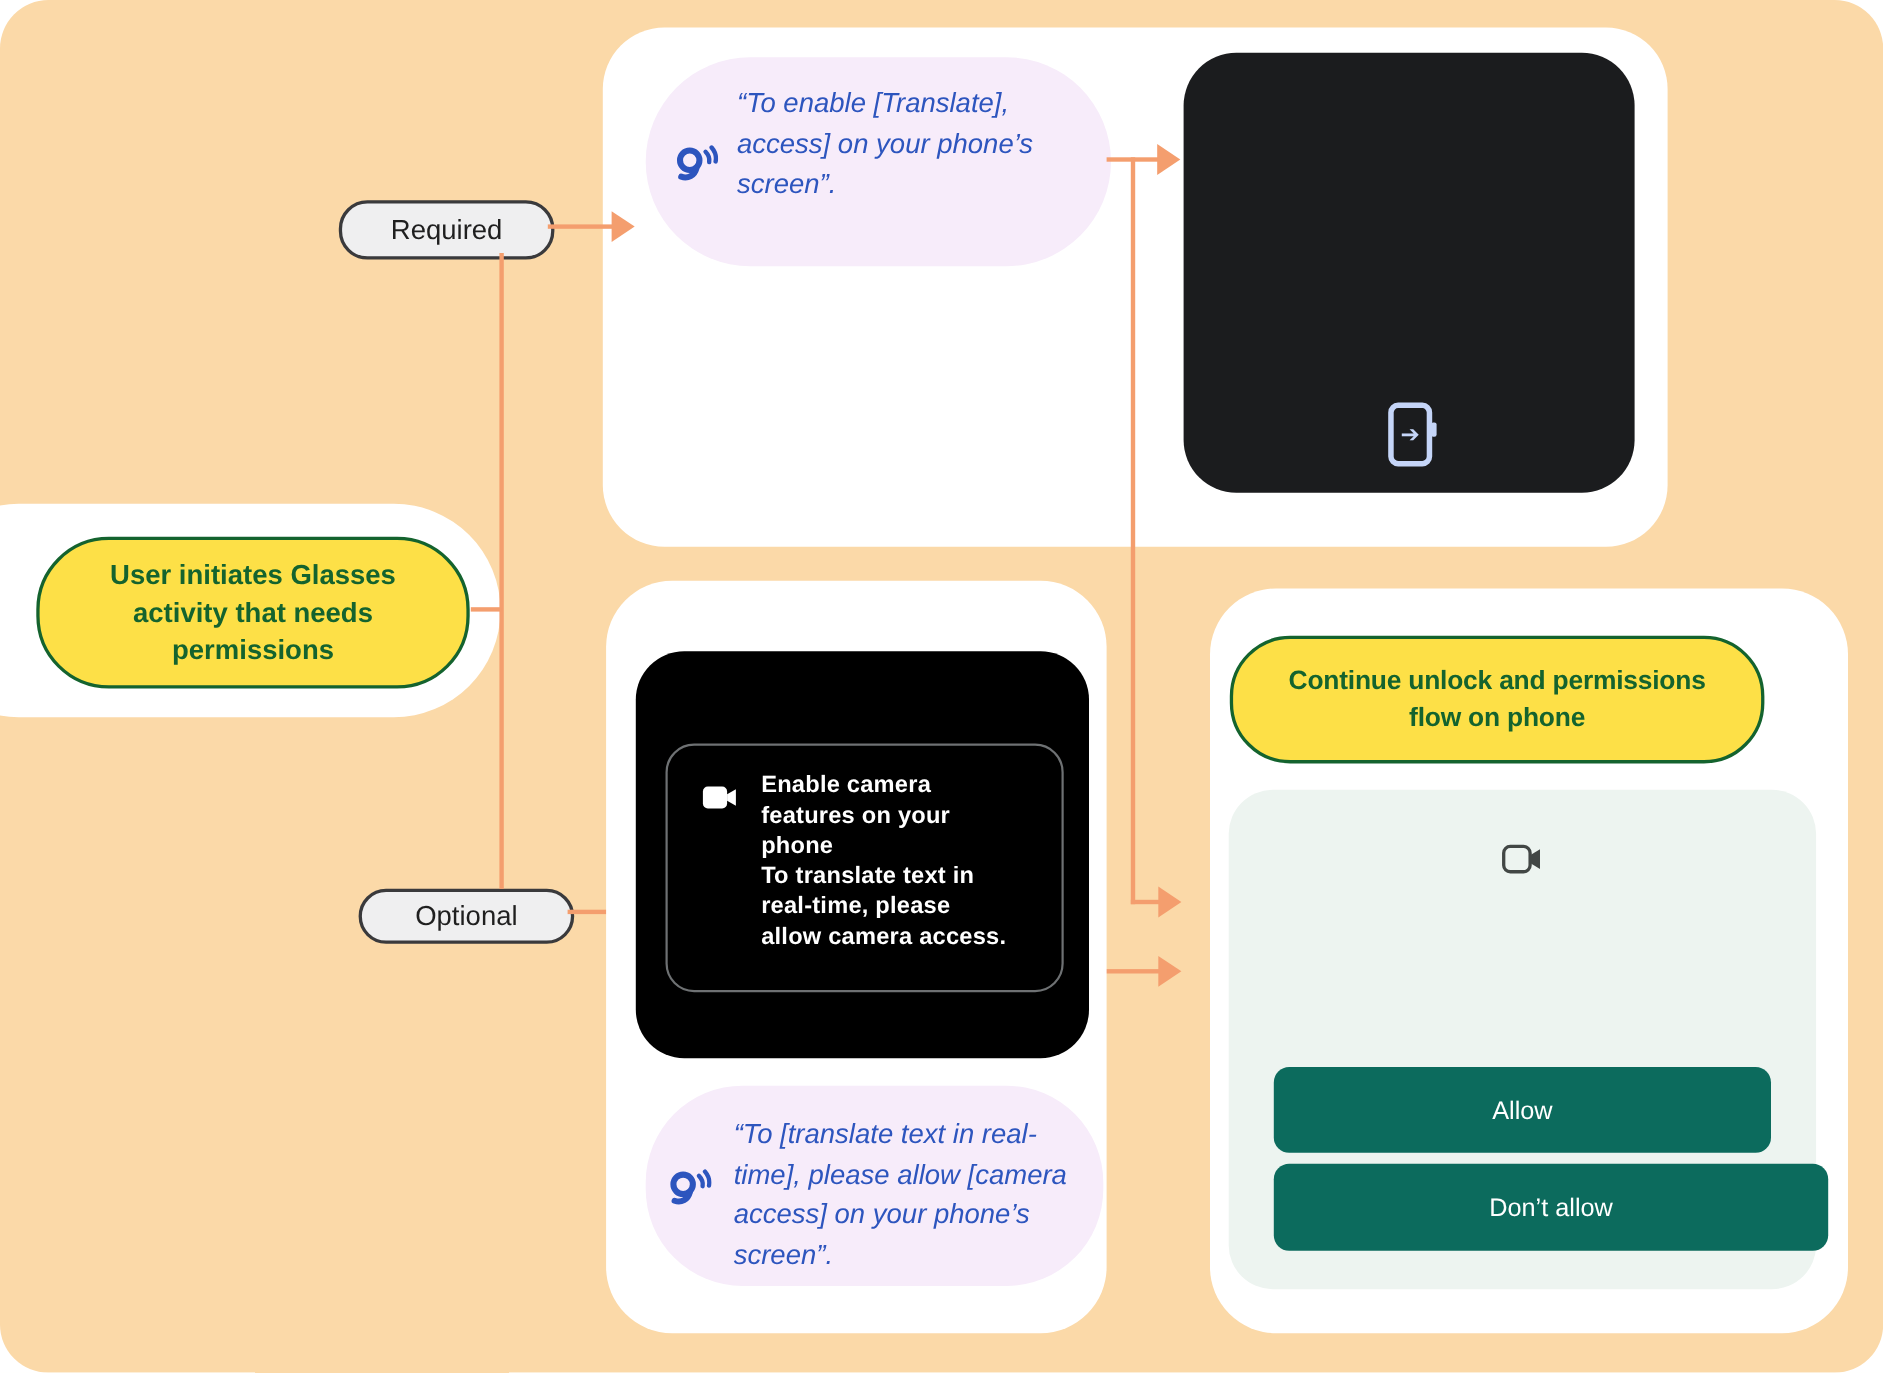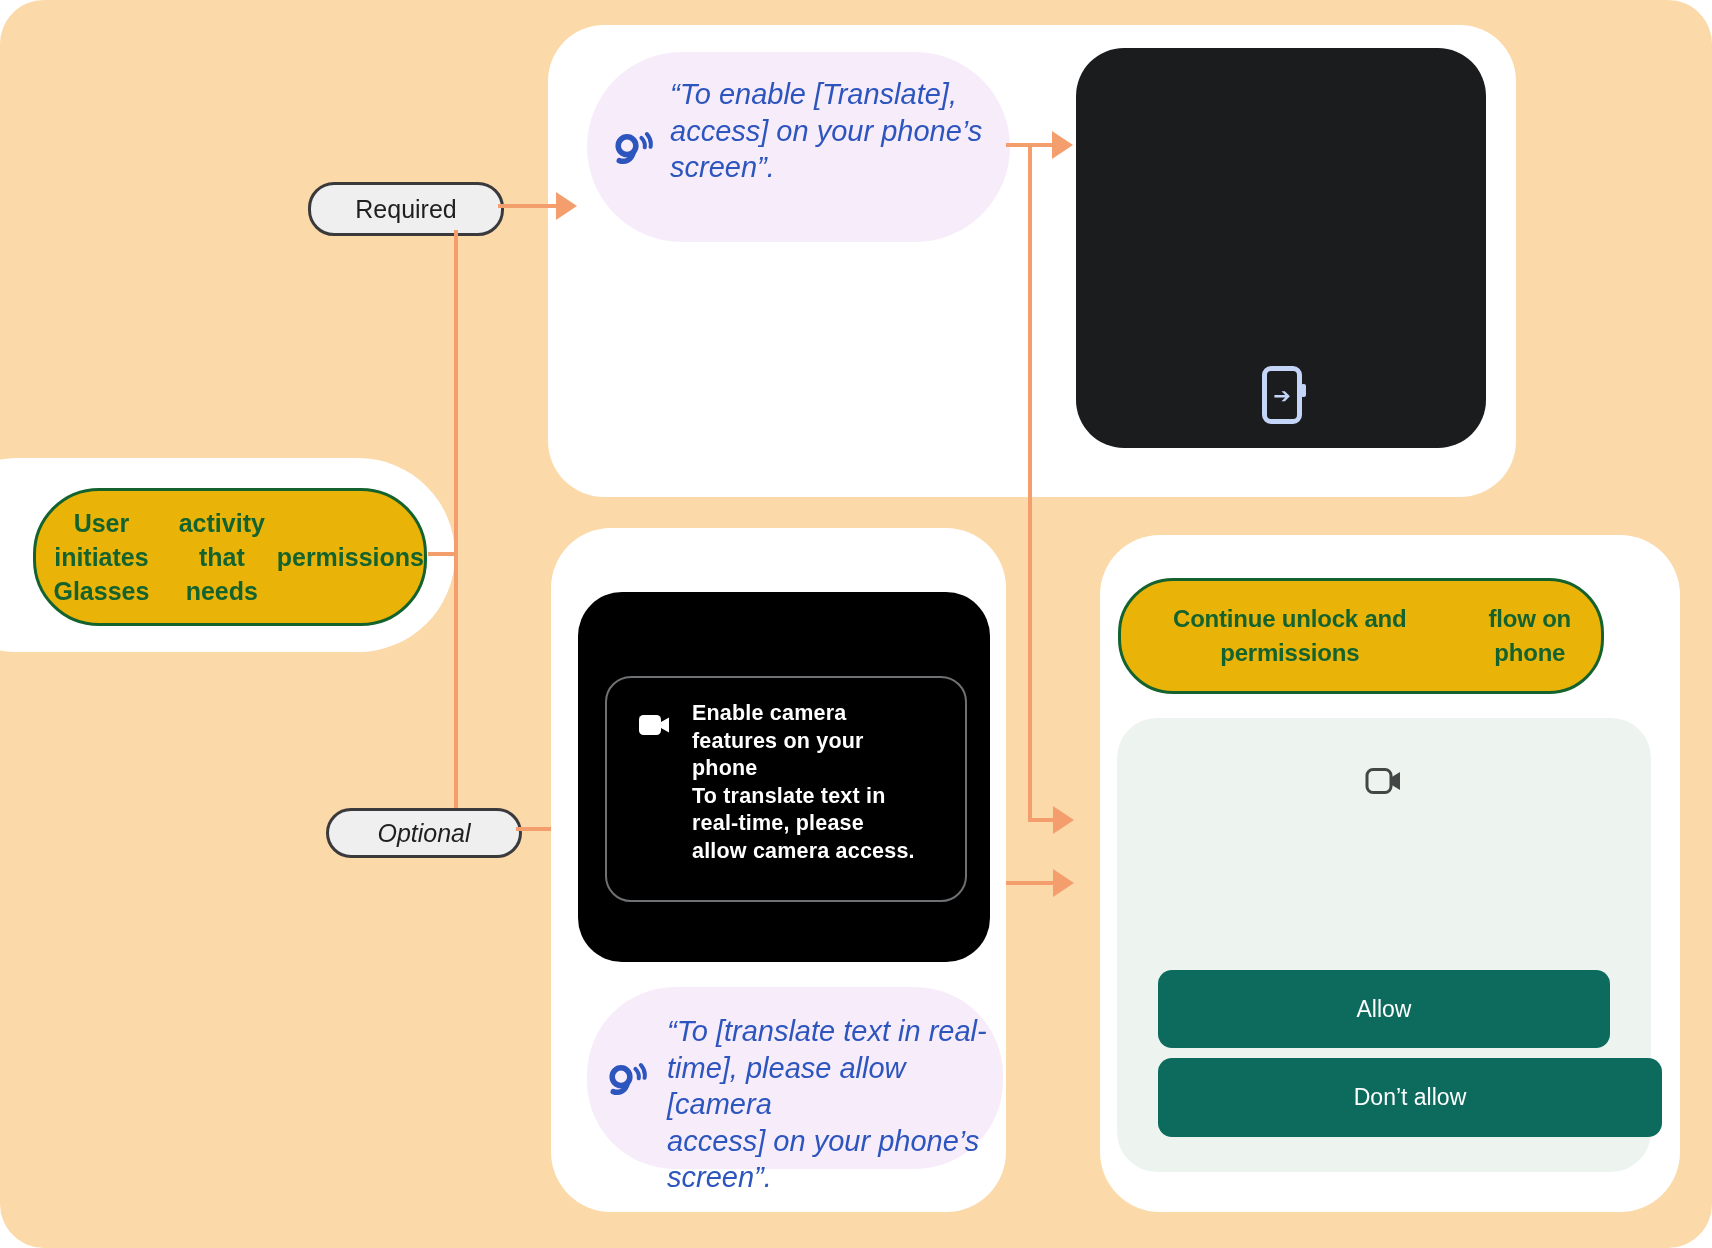--- a/index.html
+++ b/index.html
@@ -7,27 +7,27 @@
   #canvas{position:relative;width:1712px;height:1248px;background:#ffffff;overflow:hidden;}
   .bg{position:absolute;inset:0;background:#FBD9A8;border-radius:44px;}
   .card{position:absolute;background:#ffffff;}
   .abs{position:absolute;}
 
   
   .flow-pill{position:absolute;background:#EFEFF0;border:3px solid #3A3A3C;border-radius:26px;
     display:flex;align-items:center;justify-content:center;color:#1F1F1F;font-size:25px;font-weight:500;}
 
   
-  .green-pill{position:absolute;background:#eab308;border:3.5px solid #14632E;display:flex;flex-direction:row;
+  .green-pill{position:absolute;background:#fde047;border:3.5px solid #14632E;display:flex;flex-direction:column;
     align-items:center;justify-content:center;color:#14632E;font-weight:bold;text-align:center;}
   .green-pill div{line-height:34px;}
 
   
   .bubble{position:absolute;background:#F7ECFA;display:flex;align-items:center;}
-  .bubble .txt{color:#2D55BE;font-style:italic;font-size:29px;line-height:36.5px;}
+  .bubble .txt{color:#2D55BE;font-style:italic;font-size:25px;line-height:36.5px;}
 
   
   .shaft-h{position:absolute;height:4px;background:#F49E6E;}
   .shaft-v{position:absolute;width:4px;background:#F49E6E;}
   .ah{position:absolute;width:0;height:0;border-top:14px solid transparent;
       border-bottom:14px solid transparent;border-left:21px solid #F49E6E;}
 
   .screen-dark{position:absolute;background:#1B1C1E;border-radius:48px;}
   .screen-black{position:absolute;background:#000000;border-radius:44px;}
 
@@ -77,21 +77,21 @@
   </div>
 
   <div class="card" style="left:-80px;top:458px;width:535px;height:194px;border-radius:97px;"></div>
   <div class="green-pill" style="left:33px;top:488px;width:388px;height:132px;border-radius:66px;font-size:25px;">
     <div>User initiates Glasses</div>
     <div>activity that needs</div>
     <div>permissions</div>
   </div>
 
   <div class="flow-pill" style="left:308px;top:182px;width:190px;height:48px;">Required</div>
-  <div class="flow-pill" style="left:326px;top:808px;width:190px;height:44px;font-style:italic;">Optional</div>
+  <div class="flow-pill" style="left:326px;top:808px;width:190px;height:44px;">Optional</div>
 
   <div class="shaft-h" style="left:498px;top:204px;width:60px;"></div>
   <div class="ah" style="left:556px;top:192px;"></div>
 
   <div class="shaft-v" style="left:454px;top:230px;height:578px;"></div>
 
   <div class="shaft-h" style="left:428px;top:552px;width:28px;"></div>
 
   <div class="shaft-h" style="left:516px;top:827px;width:42px;"></div>
   <div class="ah" style="left:554px;top:815px;"></div>

